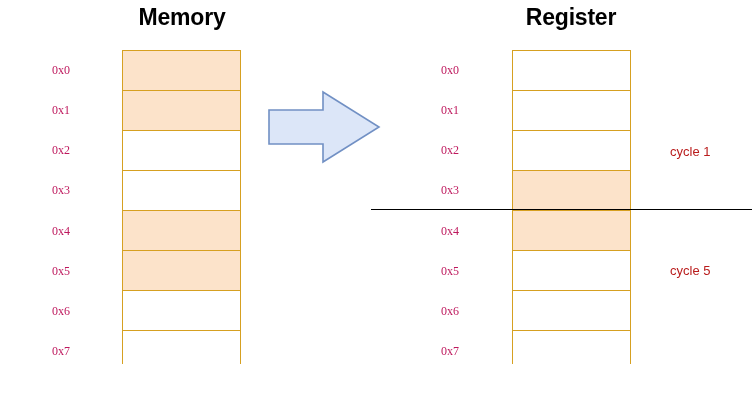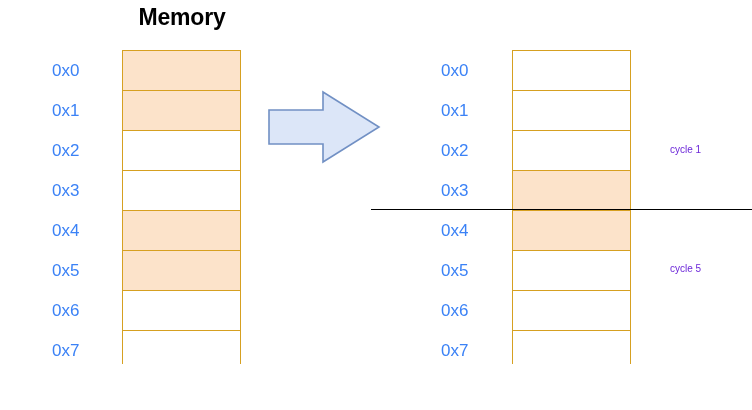--- a/index.html
+++ b/index.html
@@ -69,24 +69,25 @@
     flex-direction: column;
   }
   #memory-addrs   { left: 52px;  }
   #register-addrs { left: 441px; }
 
   .addr-label {
     flex: 1 1 0;
     display: flex;
     align-items: center;
     justify-content: flex-start;
-    font-size: 17px;
-    color: #3b82f6;
+    font-size: 12px;
+    color: #be185d;
     line-height: 1;
     white-space: nowrap;
+    font-family: Liberation Serif, serif;
   }
 
   
   #flow-arrow {
     position: absolute;
     left: 266px;
     top: 88px;
     width: 116px;
     height: 78px;
   }
@@ -97,22 +98,22 @@
     left: 371px;
     top: 209px;
     width: 381px;
     height: 0;
     border-top: 1.6px solid #000000;
   }
 
   
   .cycle-label {
     position: absolute;
-    font-size: 10px;
-    color: #6d28d9;
+    font-size: 13px;
+    color: #b91c1c;
     white-space: nowrap;
     line-height: 1;
   }
   #cycle-label-1 { left: 670px; top: 145px; }
   #cycle-label-2 { left: 670px; top: 264px; }
 </style>
 </head>
 <body>
 
 <div id="canvas">
@@ -138,20 +139,21 @@
     <div class="mem-cell filled"></div>
     <div class="mem-cell filled"></div>
     <div class="mem-cell"></div>
     <div class="mem-cell"></div>
   </div>
 
   <svg id="flow-arrow" viewBox="0 0 116 78">
     <polygon points="3,22 57,22 57,4 113,39 57,74 57,56 3,56" fill="#DCE6F8" stroke="#7190C4" stroke-width="1.6" stroke-linejoin="miter"></polygon>
   </svg>
 
+  <div class="panel-title" id="register-title">Register</div>
 
   <div class="addr-col" id="register-addrs">
     <div class="addr-label">0x0</div>
     <div class="addr-label">0x1</div>
     <div class="addr-label">0x2</div>
     <div class="addr-label">0x3</div>
     <div class="addr-label">0x4</div>
     <div class="addr-label">0x5</div>
     <div class="addr-label">0x6</div>
     <div class="addr-label">0x7</div>

